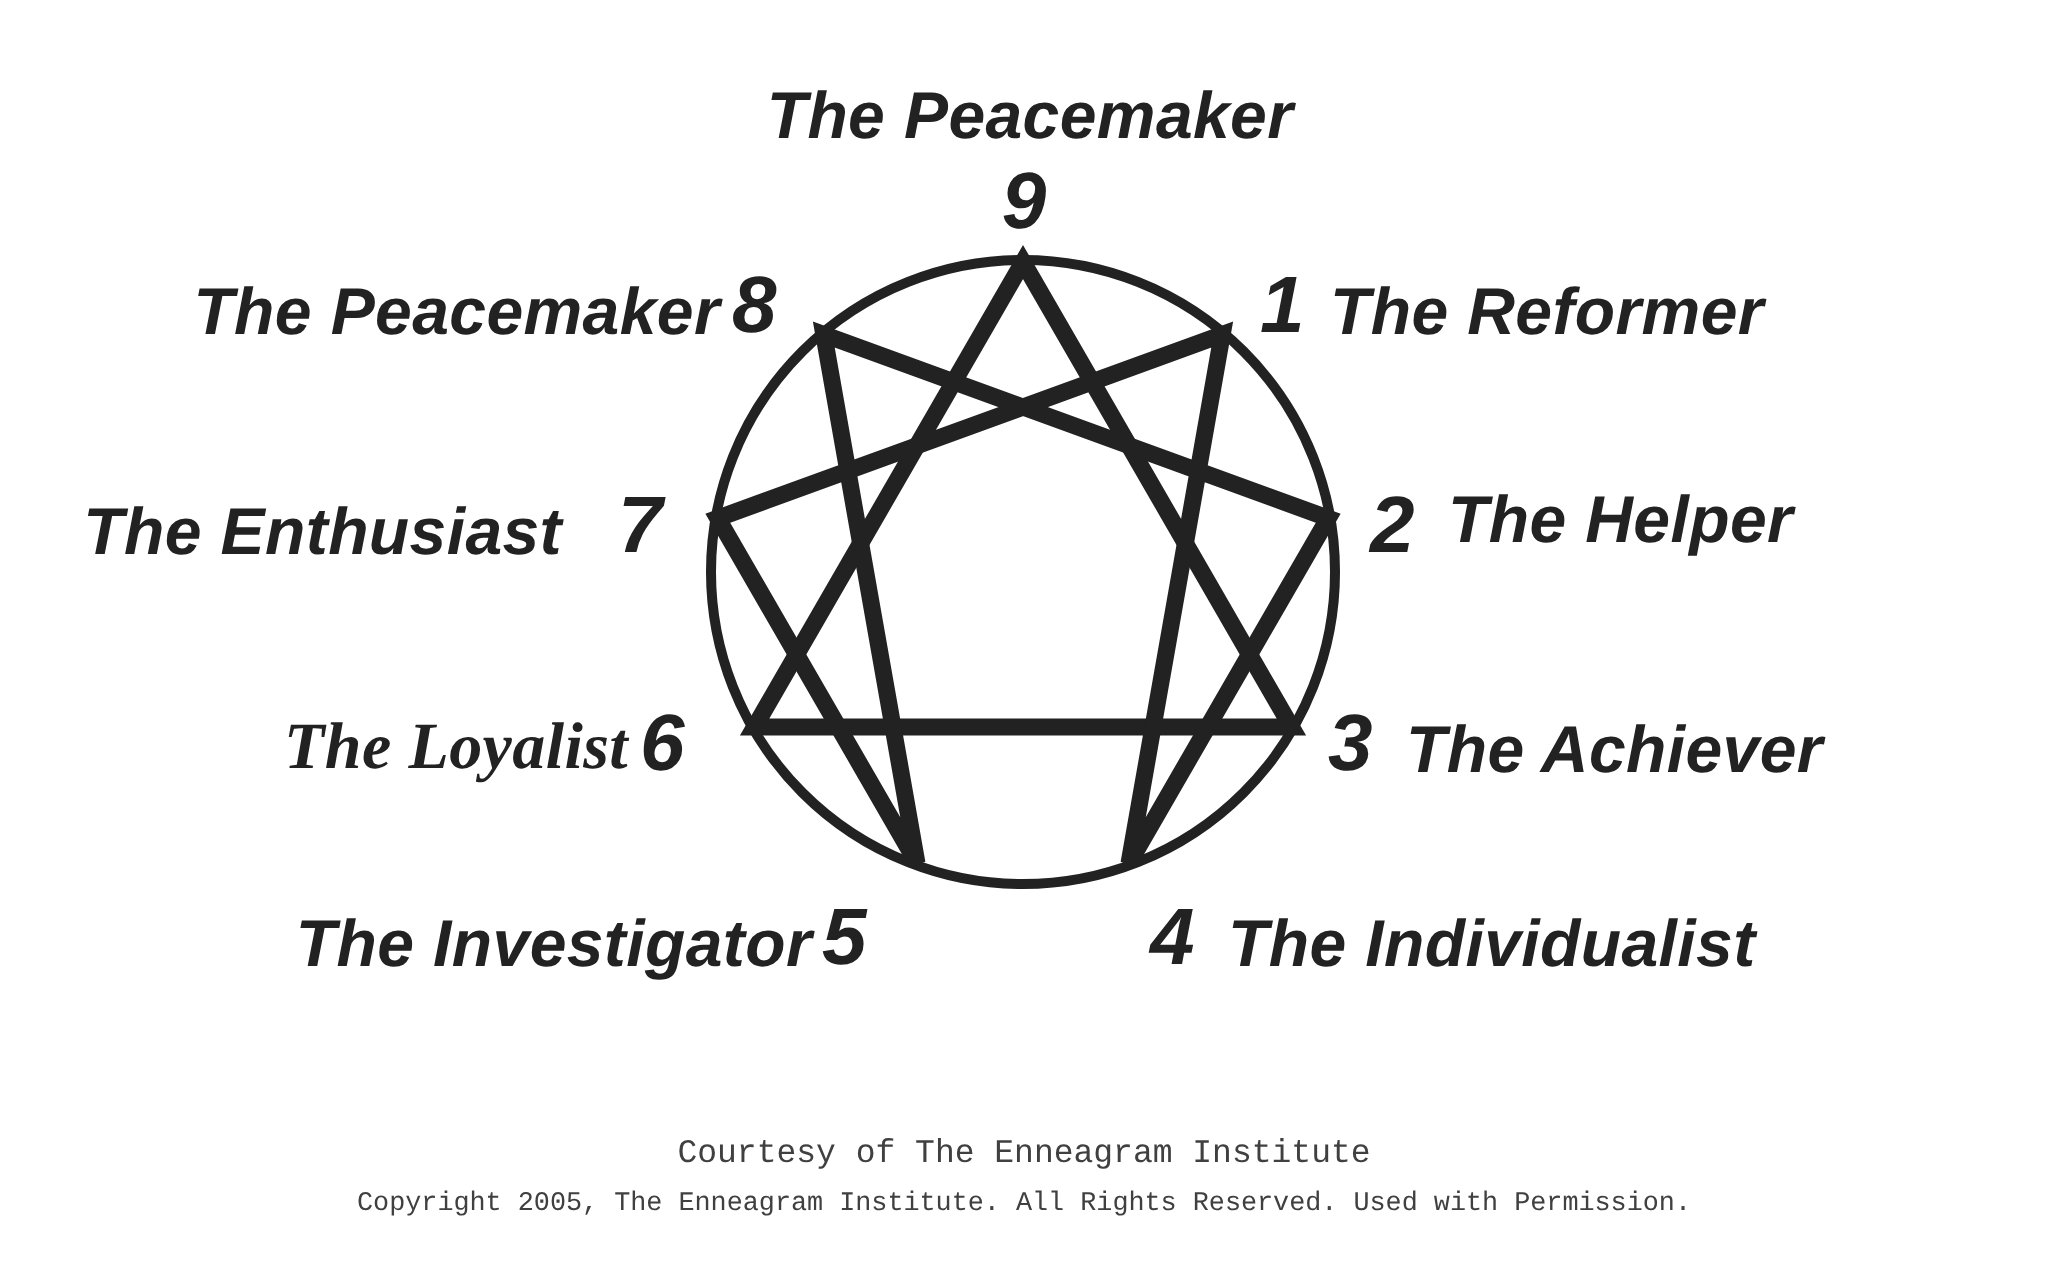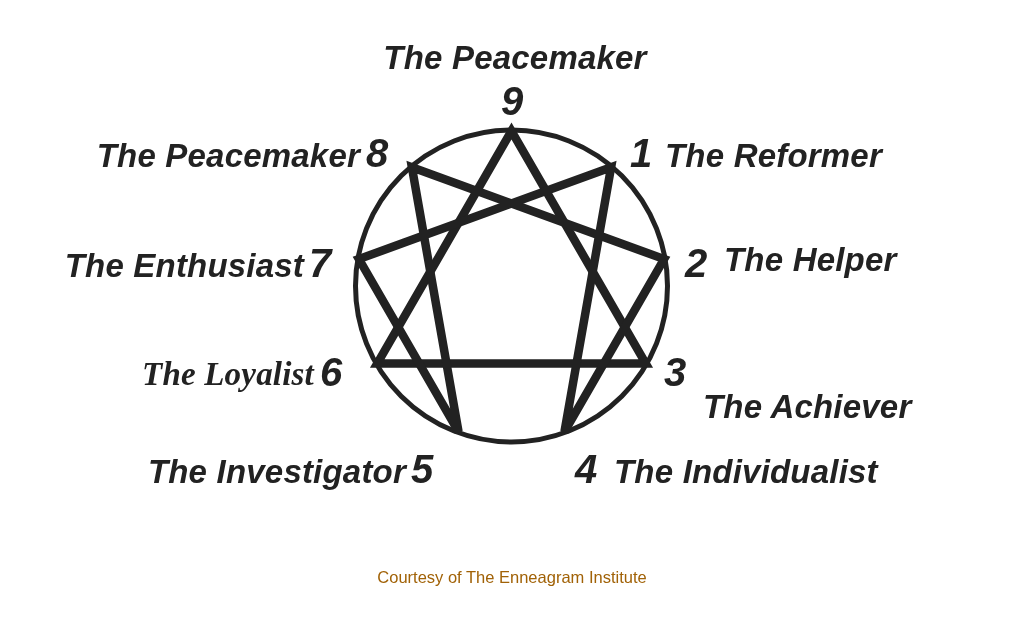--- a/index.html
+++ b/index.html
@@ -14,22 +14,22 @@
       white-space: nowrap;
       line-height: 1;
     }
     .name { font-size: 33px; letter-spacing: 0.2px; }
     .num  { font-size: 40px; }
     .left  { text-align: right; }
     .foot {
       position: absolute;
       left: 0; width: 1024px;
       text-align: center;
-      font-family: Liberation Sans, sans-serif;
-      color: #a16207;
+      font-family: Liberation Mono, monospace;
+      color: #404040;
       white-space: nowrap;
       line-height: 1;
     }
     .foot1 { top: 569px; font-size: 16.5px; }
     .foot2 { top: 596px; font-size: 13.4px; }
     svg { position: absolute; left: 0; top: 0; }
   </style>
 </head>
 <body>
 
@@ -44,31 +44,32 @@
   <div class="lbl name" style="left:0; width:1024px; text-align:center; top:41px; padding-left:3px;">The Peacemaker</div>
   <div class="lbl num" style="left:0; width:1024px; text-align:center; top:81px;">9</div>
 
   <div class="lbl num" style="left:630px; top:133px;">1</div>
   <div class="lbl name" style="left:665px; top:139px;">The Reformer</div>
 
   <div class="lbl num" style="left:685px; top:243px;">2</div>
   <div class="lbl name" style="left:724px; top:243px;">The Helper</div>
 
   <div class="lbl num" style="left:664px; top:352px;">3</div>
-  <div class="lbl name" style="left:703px; top:358px;margin-top:32px;">The Achiever</div>
+  <div class="lbl name" style="left:703px; top:358px;">The Achiever</div>
 
   <div class="lbl num" style="left:575px; top:449px;">4</div>
   <div class="lbl name" style="left:614px; top:455px;">The Individualist</div>
 
   <div class="lbl name left" style="right:618px; top:455px;">The Investigator</div>
   <div class="lbl num" style="left:411px; top:449px;">5</div>
 
   <div class="lbl name left" style="right:710px; top:358px;font-family:Liberation Serif, serif;">The Loyalist</div>
   <div class="lbl num" style="left:320px; top:352px;">6</div>
 
-  <div class="lbl name left" style="right:720px; top:249px;">The Enthusiast</div>
+  <div class="lbl name left" style="right:743px; top:249px;">The Enthusiast</div>
   <div class="lbl num" style="left:309px; top:243px;">7</div>
 
   <div class="lbl name left" style="right:664px; top:139px;">The Peacemaker</div>
   <div class="lbl num" style="left:366px; top:133px;">8</div>
 
   <div class="foot foot1">Courtesy of The Enneagram Institute</div>
+  <div class="foot foot2">Copyright 2005, The Enneagram Institute. All Rights Reserved. Used with Permission.</div>
 </div>
 
 </body></html>

